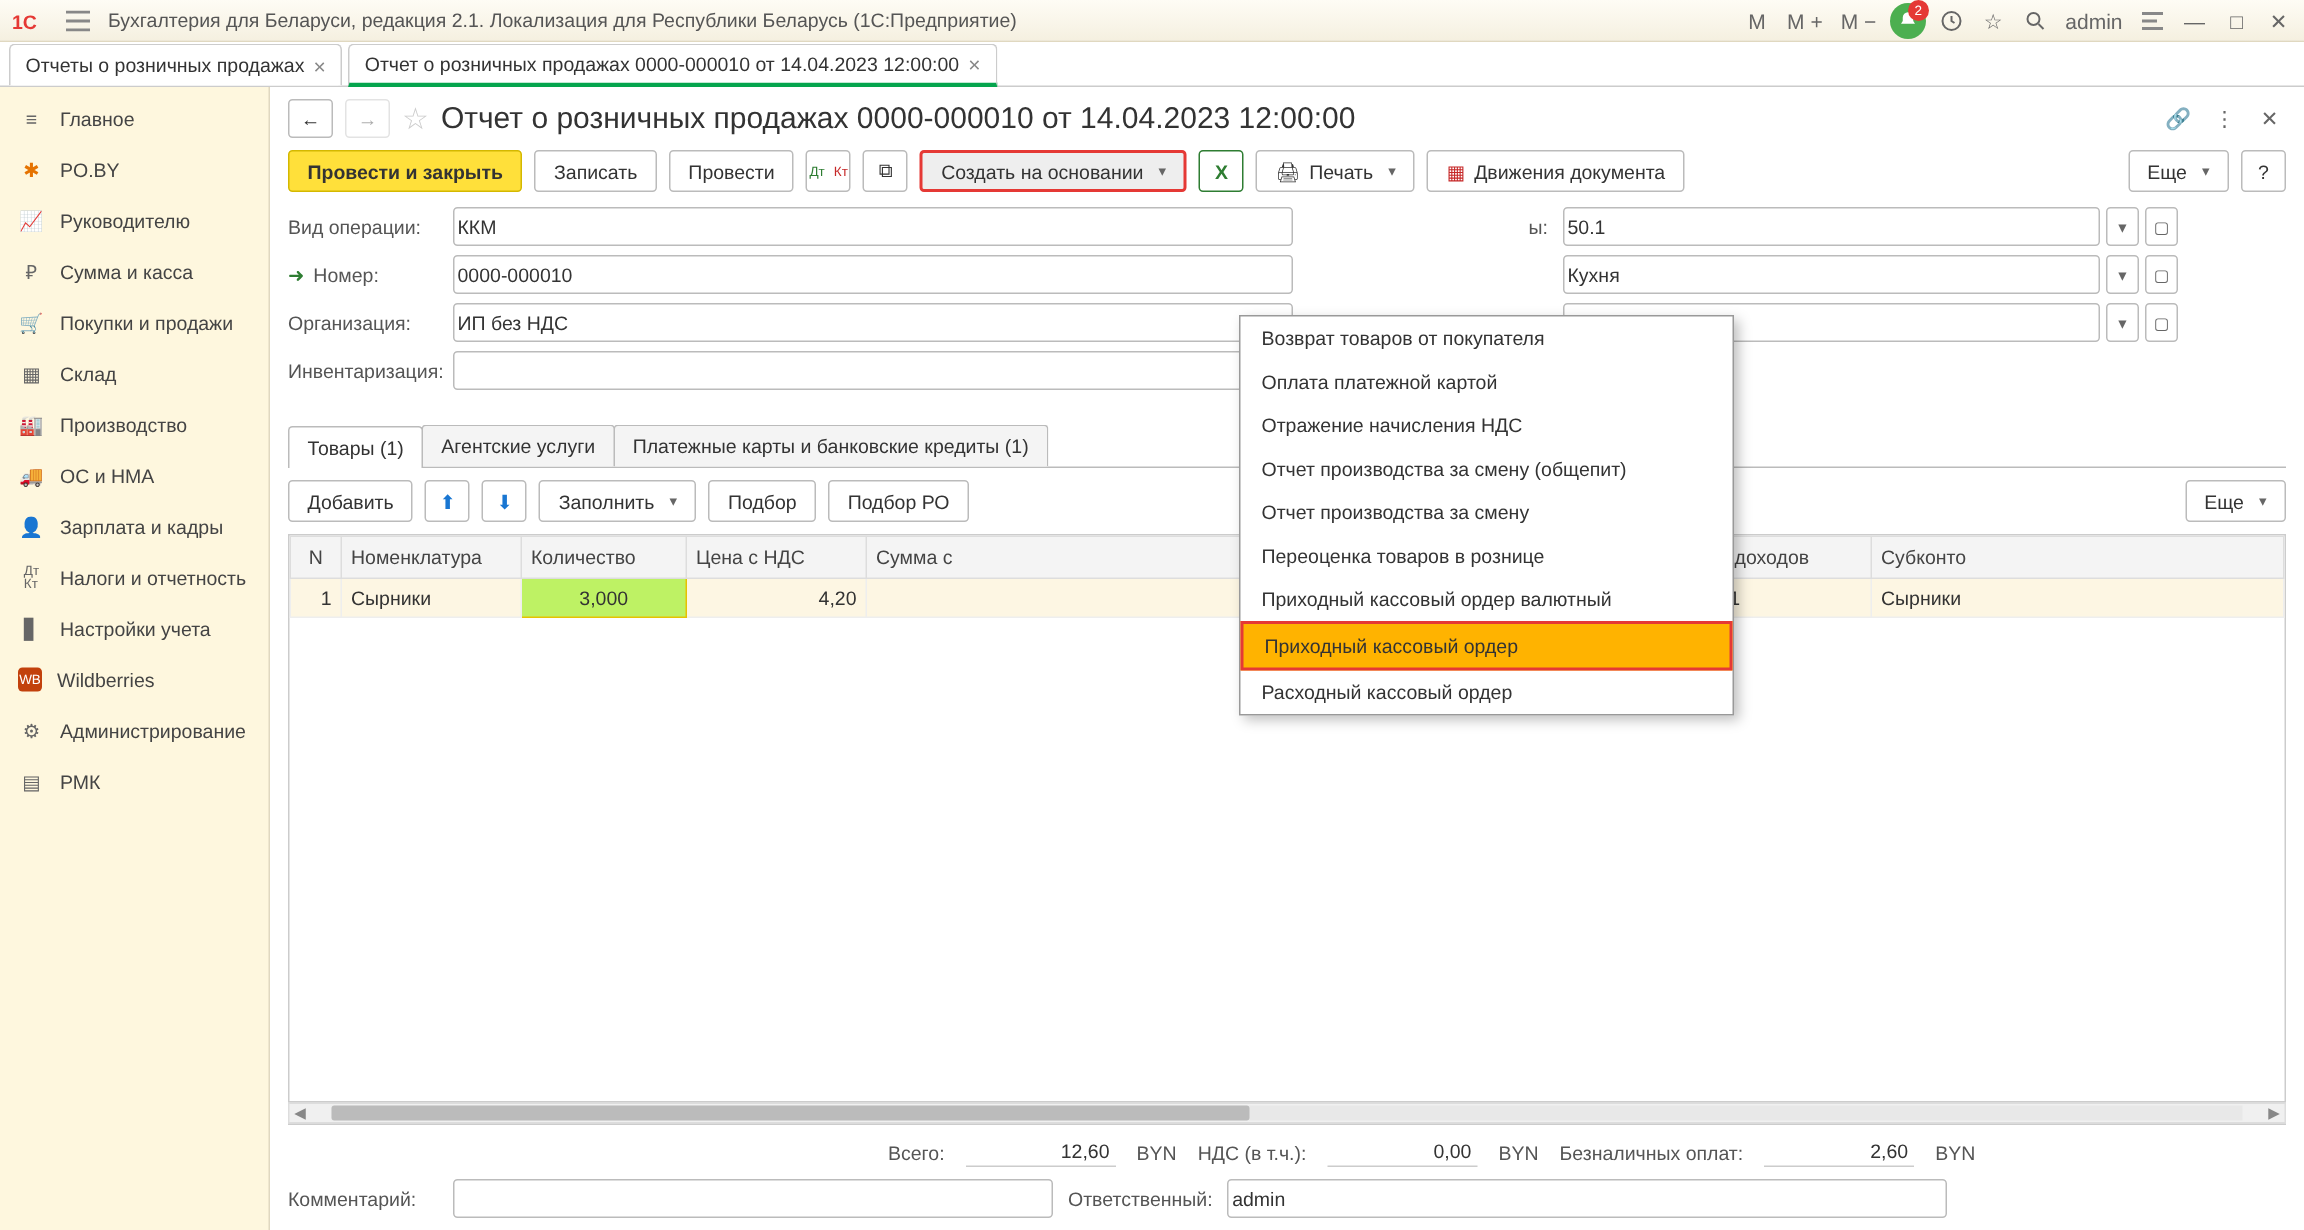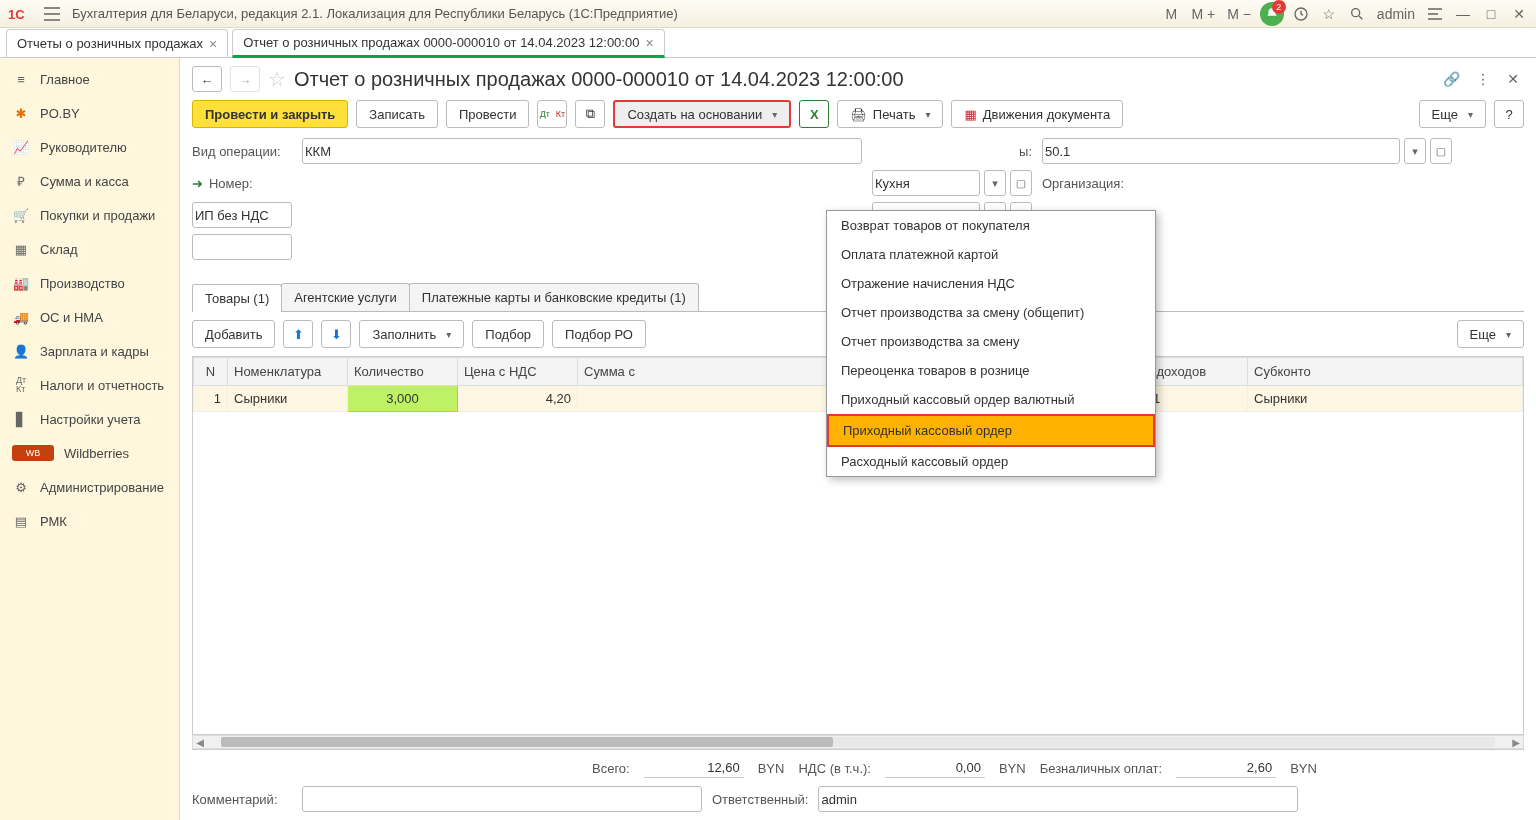--- a/index.html
+++ b/index.html
@@ -168,21 +168,21 @@
       </div>
     <div class="side-item">
         <span class="side-ico" style="font-size:9px;line-height:9px;">Дт<br>Кт</span>
         <span>Налоги и отчетность</span>
       </div>
     <div class="side-item">
         <span class="side-ico">▋</span>
         <span>Настройки учета</span>
       </div>
     <div class="side-item">
-        <span class="side-ico" style="background:#c2410c;color:#fff;font-size:9px;border-radius:3px;width:42px;height:16px;">WB</span>
+        <span class="side-ico" style="background:#c2410c;color:#fff;font-size:9px;border-radius:3px;width:16px;height:16px;">WB</span>
         <span>Wildberries</span>
       </div>
     <div class="side-item">
         <span class="side-ico">⚙</span>
         <span>Администрирование</span>
       </div>
     <div class="side-item">
         <span class="side-ico">▤</span>
         <span>РМК</span>
       </div>
@@ -232,20 +232,21 @@
       <div class="fld-group">
         <div class="fld" style="flex:1">50.1</div>
         <div class="fld-btn">▾</div>
         <div class="fld-btn">▢</div>
       </div>
 
       <div style="display:flex;align-items:center;gap:6px;">
         <span style="color:#2e7d32">➜</span>
         <span class="lbl">Номер:</span>
       </div>
+      <div class="fld">0000-000010</div>
       <div></div>
       <div class="fld-group">
         <div class="fld" style="flex:1">Кухня</div>
         <div class="fld-btn">▾</div>
         <div class="fld-btn">▢</div>
       </div>
 
       <div class="lbl">Организация:</div>
       <div class="fld">ИП без НДС</div>
       <div class="lbl" style="text-align:right;">ДС:</div>

